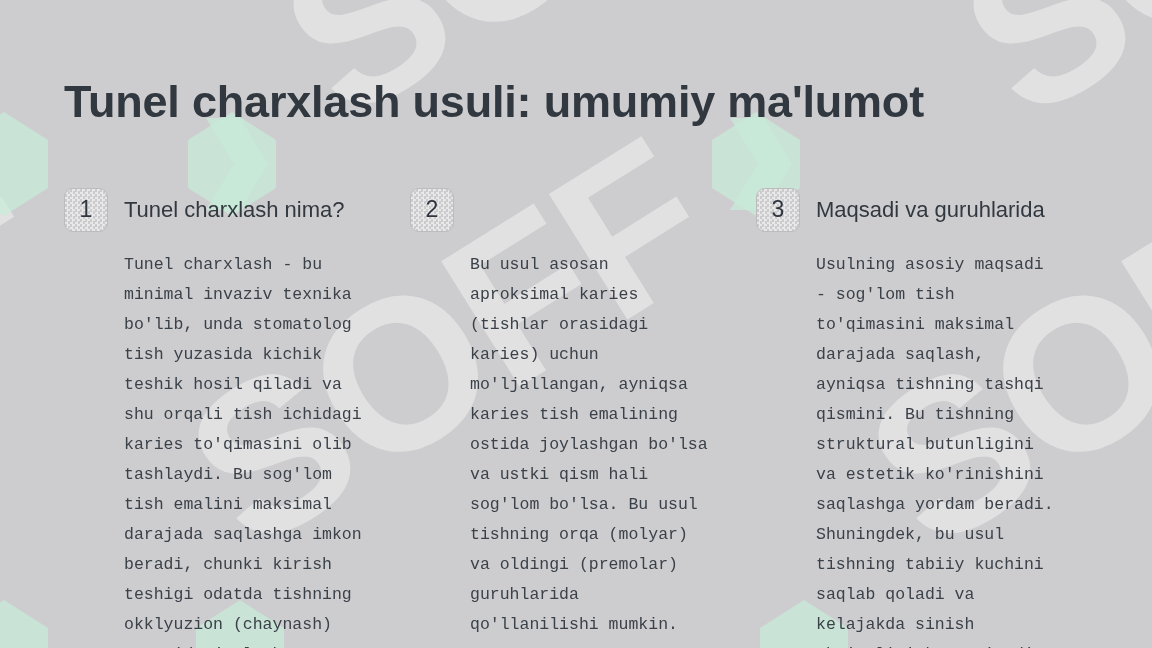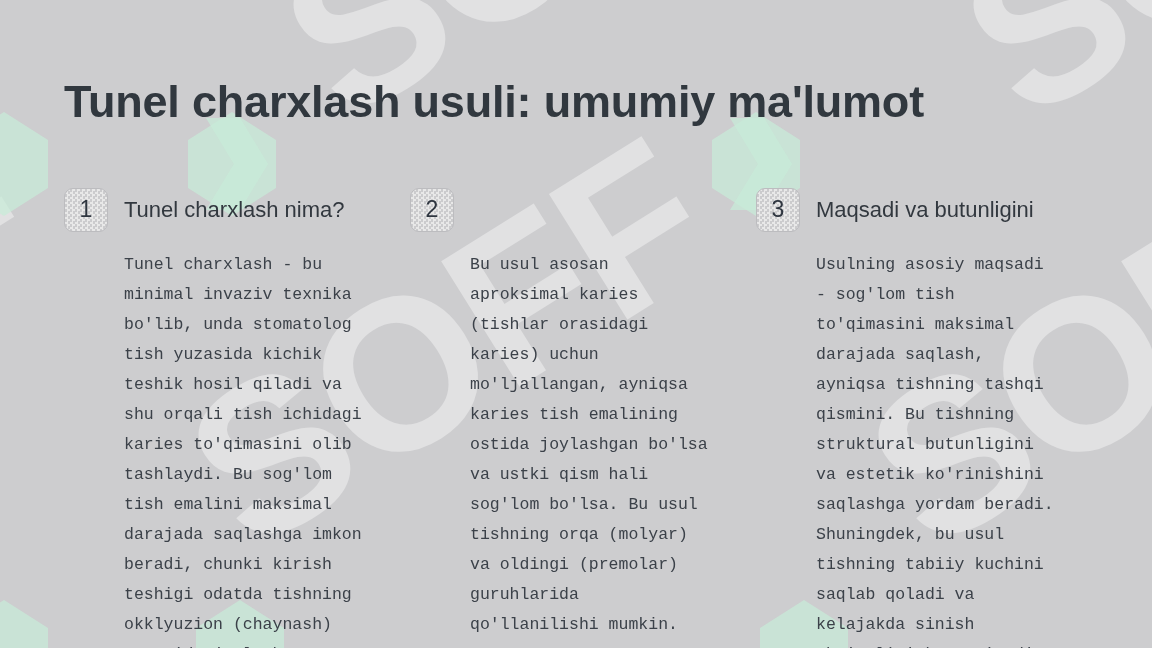--- a/index.html
+++ b/index.html
@@ -165,19 +165,19 @@
     <div class="column c2">
       <div class="col-head">
         <div class="badge">2</div>
       </div>
       <p class="col-body">Bu usul asosan aproksimal karies (tishlar orasidagi karies) uchun mo'ljallangan, ayniqsa karies tish emalining ostida joylashgan bo'lsa va ustki qism hali sog'lom bo'lsa. Bu usul tishning orqa (molyar) va oldingi (premolar) guruhlarida qo'llanilishi mumkin.</p>
     </div>
 
     <div class="column c3">
       <div class="col-head">
         <div class="badge">3</div>
-        <div class="col-title">Maqsadi va butunligini</div>
+        <div class="col-title">Maqsadi va guruhlarida</div>
       </div>
       <p class="col-body">Usulning asosiy maqsadi - sog'lom tish to'qimasini maksimal darajada saqlash, ayniqsa tishning tashqi qismini. Bu tishning struktural butunligini va estetik ko'rinishini saqlashga yordam beradi. Shuningdek, bu usul tishning tabiiy kuchini saqlab qoladi va kelajakda sinish ehtimolini kamaytiradi.</p>
     </div>
 
   </div>
 </div>
 
 </body></html>

